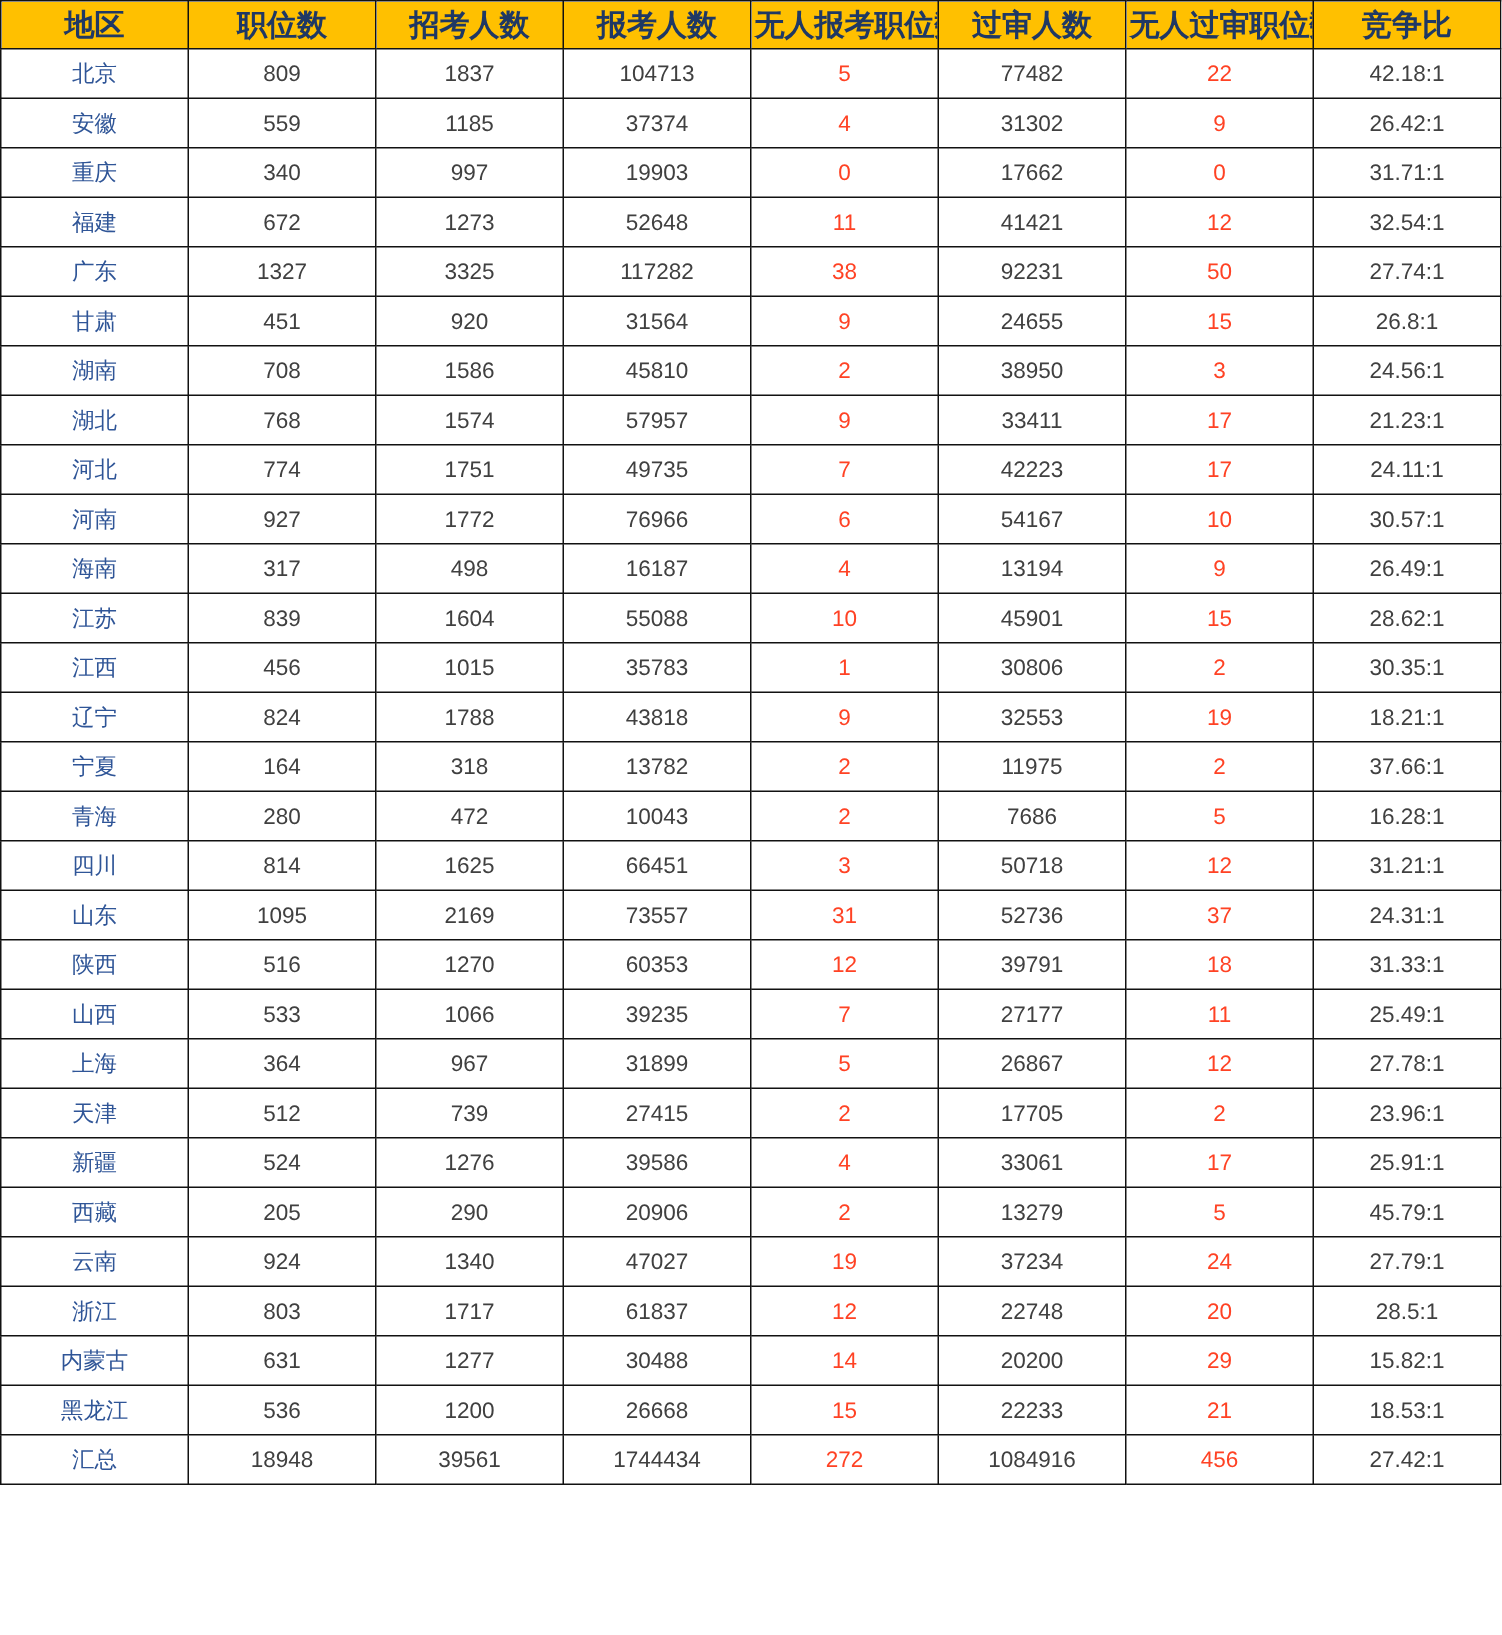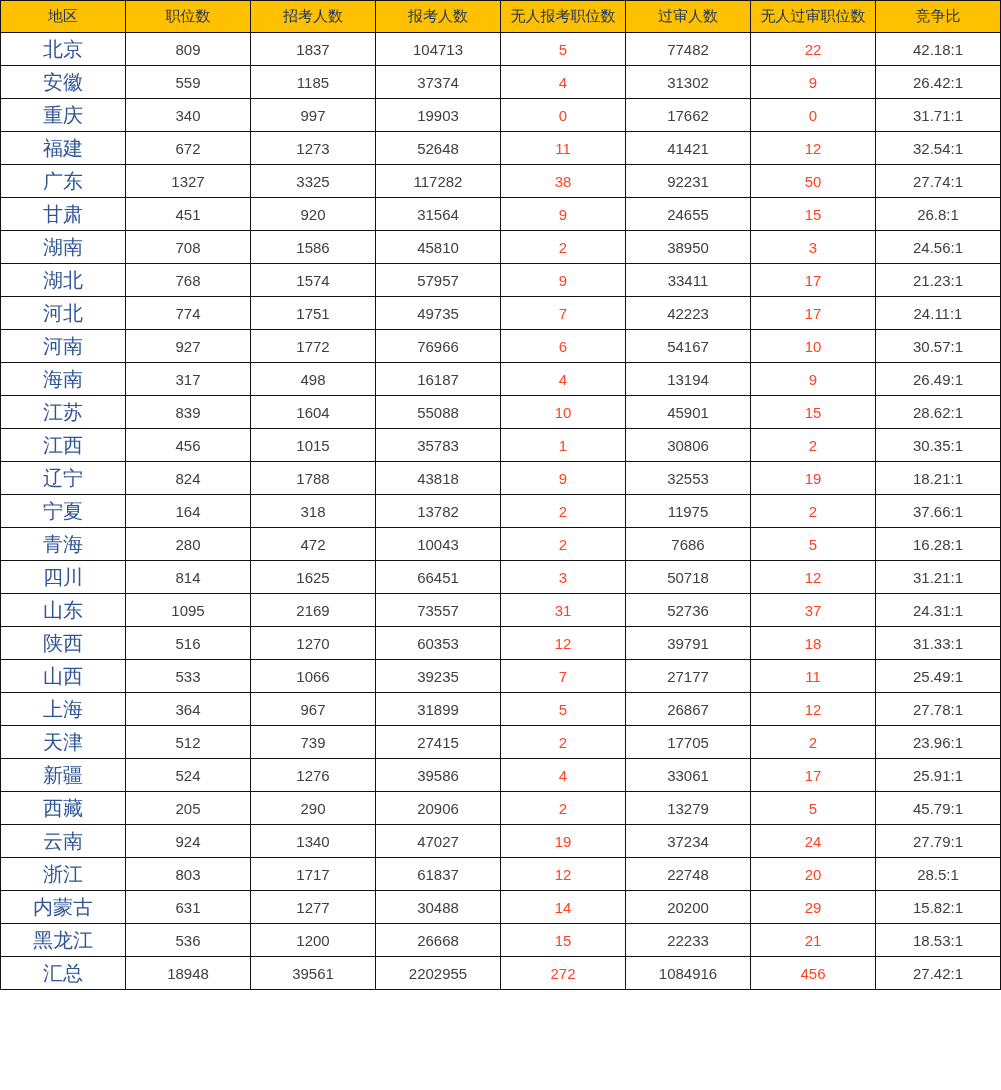--- a/index.html
+++ b/index.html
@@ -23,26 +23,26 @@
     text-align: center;
     vertical-align: middle;
     height: 33px;
     padding: 0 2px;
     overflow: hidden;
     white-space: nowrap;
   }
   table.stats th {
     background: var(--header-bg);
     color: var(--header-text);
-    font-size: 15px;
-    font-weight: normal;
+    font-size: 20px;
+    font-weight: bold;
     height: 32px;
     margin-left: 24px;
   }
-  td.region { color: var(--region-text); font-size: 20px; }
+  td.region { color: var(--region-text); font-size: 15px; }
   td.num    { color: var(--value-text);  font-size: 15px; }
   td.alert  { color: var(--alert-text);  font-size: 15px; }
 </style>
 </head>
 <body>
 
 <table class="stats">
   <thead>
     <tr>
       <th>地区</th>
@@ -333,20 +333,20 @@
         <td class="num">26668</td>
         <td class="alert">15</td>
         <td class="num">22233</td>
         <td class="alert">21</td>
         <td class="num">18.53:1</td>
       </tr>
       <tr>
         <td class="region">汇总</td>
         <td class="num">18948</td>
         <td class="num">39561</td>
-        <td class="num">2202955</td>
+        <td class="num">1744434</td>
         <td class="alert">272</td>
         <td class="num">1084916</td>
         <td class="alert">456</td>
         <td class="num">27.42:1</td>
       </tr>
     </tbody>
 </table>
 
 </body></html>

